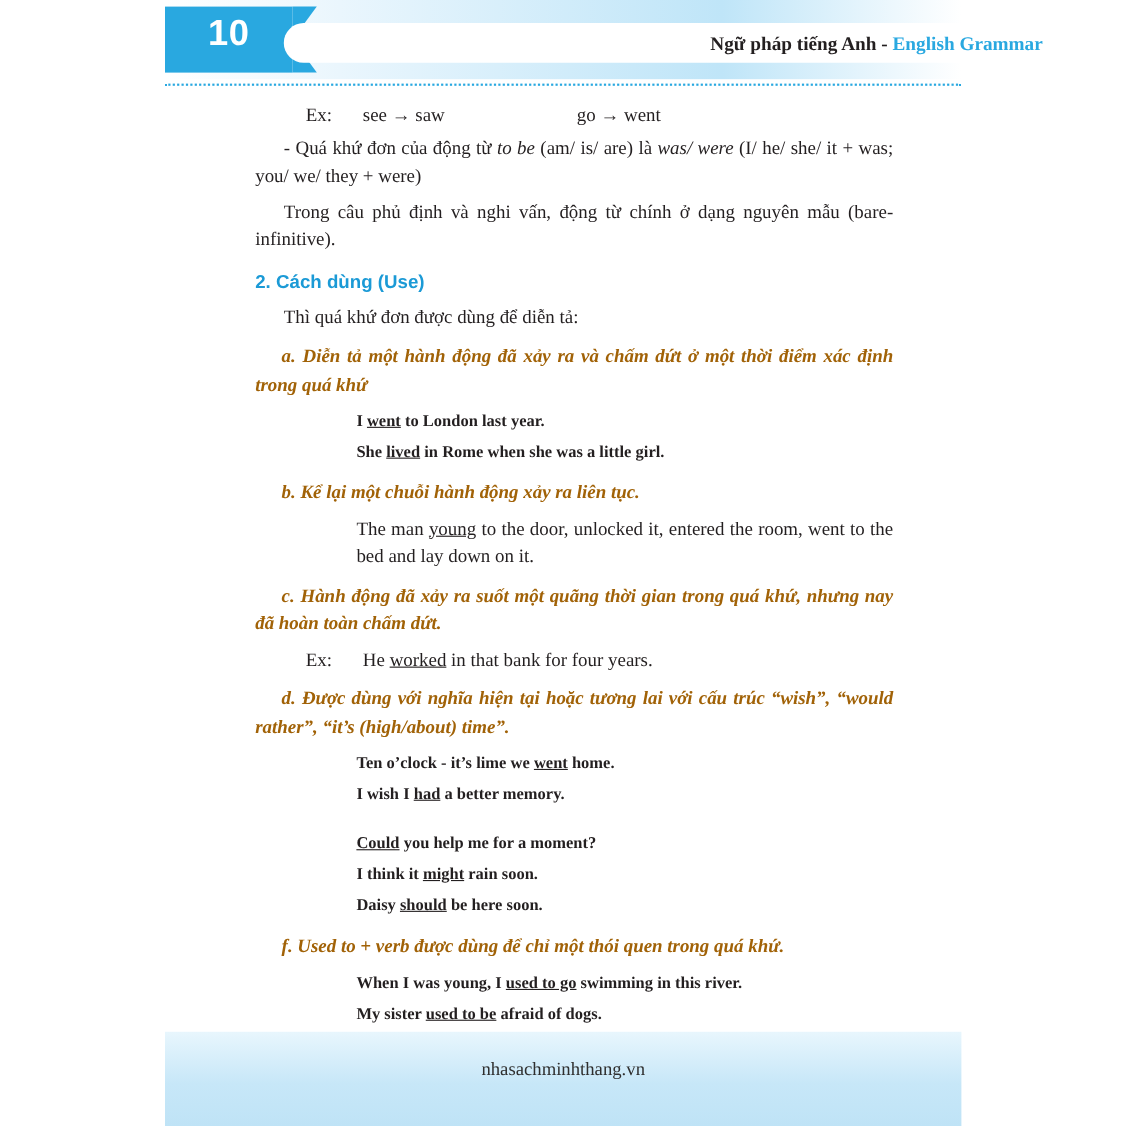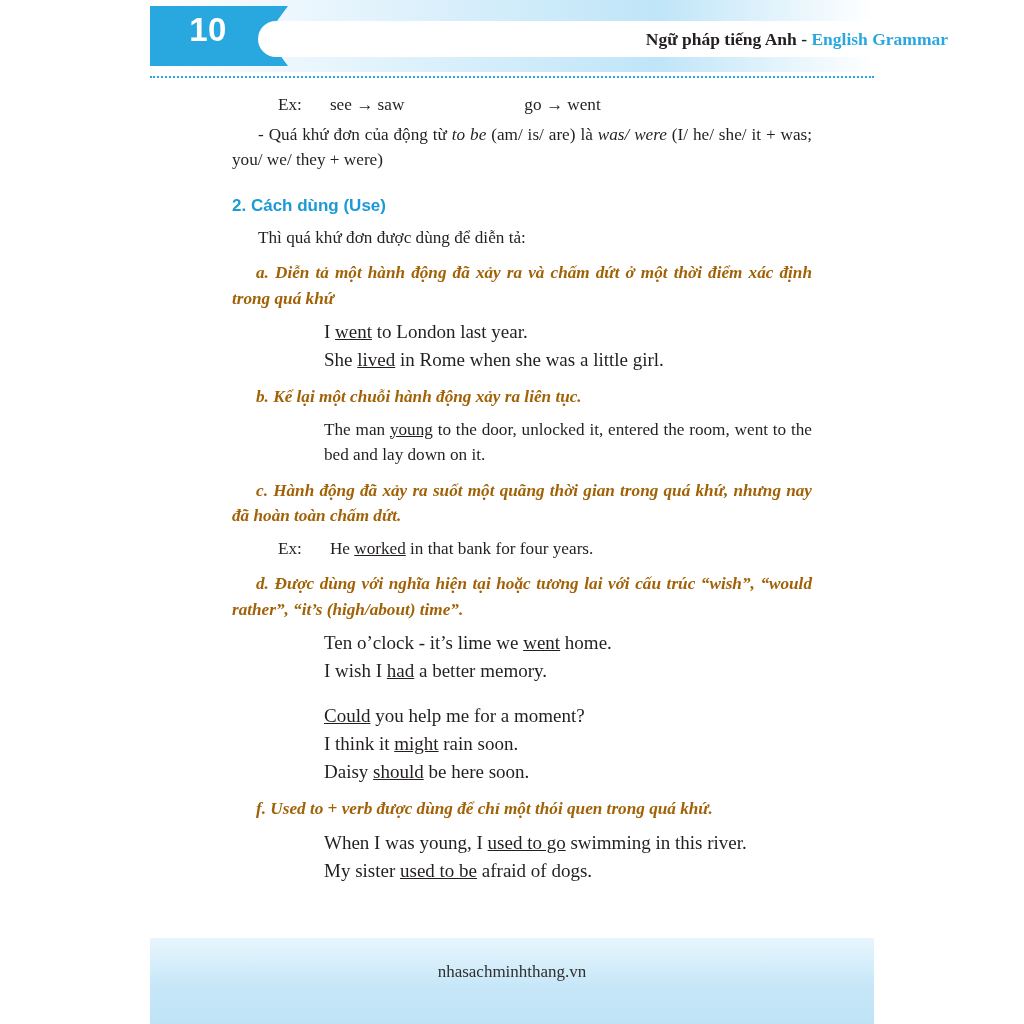--- a/index.html
+++ b/index.html
@@ -131,23 +131,24 @@
   .ex-gap {
     display: inline-block;
     width: 28px;
   }
   .ex-gap2 {
     display: inline-block;
     width: 120px;
   }
   .example {
     margin: 0;
-    font-size: 19px;
+    font-size: 15px;
     line-height: 28px;
     padding-left: 92px;
+    font-weight: bold;
   }
   .example-hang {
     margin: 0;
     font-size: 17.2px;
     line-height: 25.5px;
     padding-left: 92px;
     text-indent: -92px;
   }
   u { text-decoration: underline; }
   i { font-style: italic; }
@@ -214,20 +215,21 @@
   <div class="content">
 
     <p class="ex-line"><span>Ex:</span><span class="ex-gap"></span><span>see → saw</span><span class="ex-gap2"></span><span>go → went</span></p>
 
     <div class="spacer-4"></div>
 
     <p class="indent"><span>- Quá khứ đơn của động từ </span><i>to be</i><span> (am/ is/ are) là </span><i>was/ were</i><span> (I/ he/ she/ it + was; you/ we/ they + were)</span></p>
 
     <div class="spacer-7"></div>
 
+    <p class="indent">Trong câu phủ định và nghi vấn, động từ chính ở dạng nguyên mẫu (bare-infinitive).</p>
 
     <div class="spacer-14"></div>
 
     <p class="heading2">2. Cách dùng (Use)</p>
 
     <div class="spacer-7"></div>
 
     <p class="indent">Thì quá khứ đơn được dùng để diễn tả:</p>
 
     <div class="spacer-10"></div>

